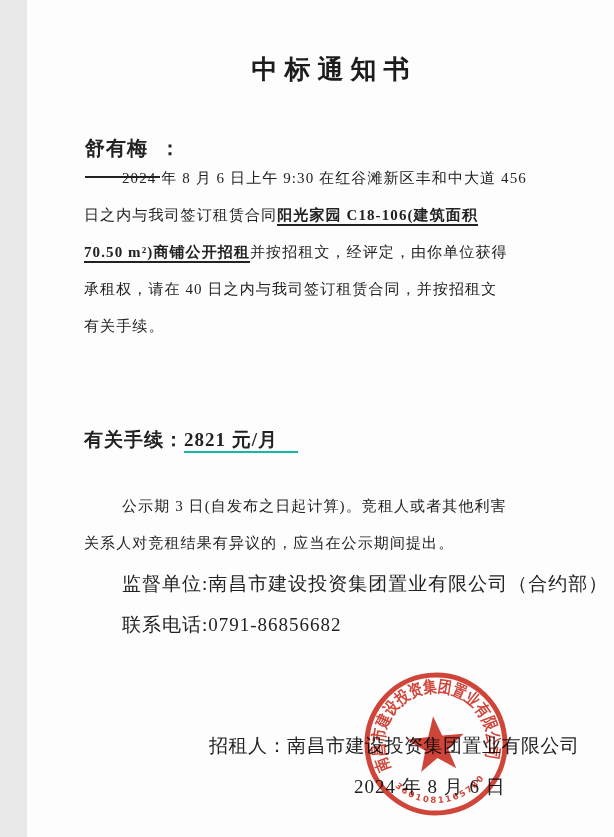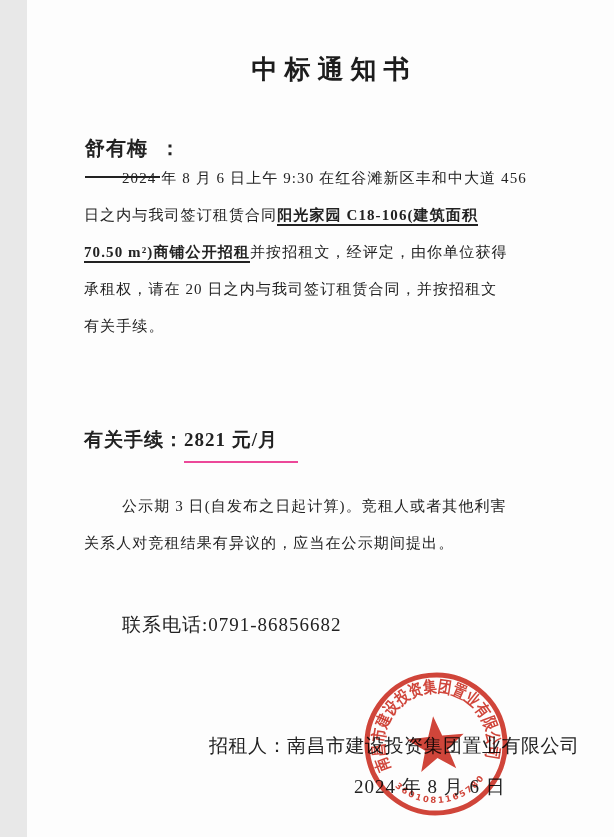--- a/index.html
+++ b/index.html
@@ -23,21 +23,21 @@
   .recipient .name { border-bottom:2px solid #222; padding-right:12px; padding-bottom:14px; display:inline-block; }
   .para { position:absolute; left:57px; font-size:15px; letter-spacing:1.1px; }
   .para .line { height:37px; line-height:37px; white-space:nowrap; }
   .indent { padding-left:38px; }
   .bu { font-weight:bold; border-bottom:2px solid #222; padding-bottom:1px; }
   .para1 { top:160px; }
   .result-line {
     position:absolute; top:421px; left:57px; height:37px; line-height:37px;
     font-size:19px; font-weight:bold; letter-spacing:1px; white-space:nowrap;
   }
-  .result-line .val { border-bottom:2px solid #ec4899; padding-right:20px; padding-bottom:11px; }
+  .result-line .val { border-bottom:2px solid #14b8a6; padding-right:20px; padding-bottom:1px; }
   .para2 { top:488px; }
   .abs-line { position:absolute; font-size:19px; letter-spacing:1px; white-space:nowrap; line-height:28px; }
   .supervisor-line { top:570px; left:95px; }
   .phone-line { top:611px; left:95px; }
   .issuer-line { top:732px; left:182px; letter-spacing:0.5px; }
   .date-line { top:773px; left:327px; }
   .seal {
     position:absolute; left:334px; top:669px; width:150px; height:150px;
     transform:rotate(-6deg); mix-blend-mode:multiply; opacity:0.93;
   }
@@ -53,33 +53,34 @@
   <div class="doc-title">中标通知书</div>
 
   <div class="recipient">
     <span class="name">舒有梅</span><span>：</span>
   </div>
 
   <div class="para para1">
     <div class="line indent"><span>2024 年 8 月 6 日上午 9:30 在红谷滩新区丰和中大道 456</span></div>
     <div class="line"><span>日之内与我司签订租赁合同</span><span class="bu">阳光家园 C18-106(建筑面积</span></div>
     <div class="line"><span class="bu">70.50 m²)商铺公开招租</span><span>并按招租文，经评定，由你单位获得</span></div>
-    <div class="line"><span>承租权，请在 20 日之内与我司签订租赁合同，并按招租文</span></div>
+    <div class="line"><span>承租权，请在 40 日之内与我司签订租赁合同，并按招租文</span></div>
     <div class="line"><span>有关手续。</span></div>
   </div>
 
   <div class="result-line">
     <span>有关手续：</span><span class="val">2821 元/月</span>
   </div>
 
   <div class="para para2">
     <div class="line indent"><span>公示期 3 日(自发布之日起计算)。竞租人或者其他利害</span></div>
     <div class="line"><span>关系人对竞租结果有异议的，应当在公示期间提出。</span></div>
   </div>
 
+  <div class="abs-line supervisor-line">监督单位:南昌市建设投资集团置业有限公司（合约部）</div>
   <div class="abs-line phone-line">联系电话:0791-86856682</div>
 
   <div class="abs-line issuer-line">招租人：南昌市建设投资集团置业有限公司</div>
   <div class="abs-line date-line">2024 年 8 月 6 日</div>
 
   <div class="seal">
     <svg viewBox="0 0 150 150" xmlns="http://www.w3.org/2000/svg">
       <circle cx="75" cy="75" r="69" fill="none" stroke="#cf372b" stroke-width="5"></circle>
       <path id="ring-path" d="M 28.9 99 A 52 52 0 1 1 121.1 99" fill="none"></path>
       <path id="serial-path" d="M 23.9 104.5 A 59 59 0 0 0 126.1 104.5" fill="none"></path>

